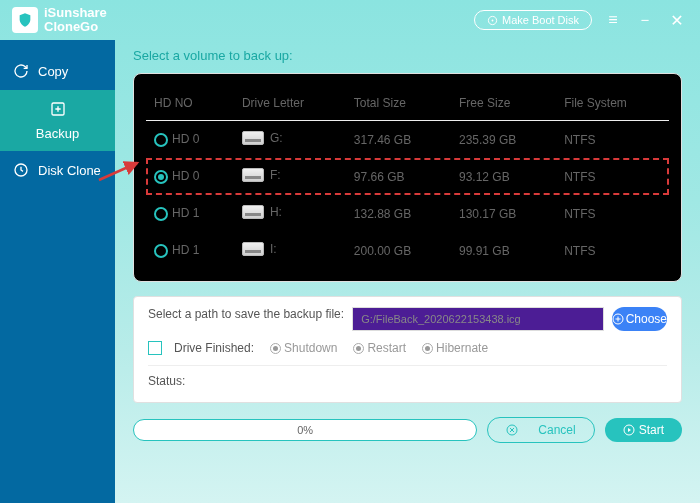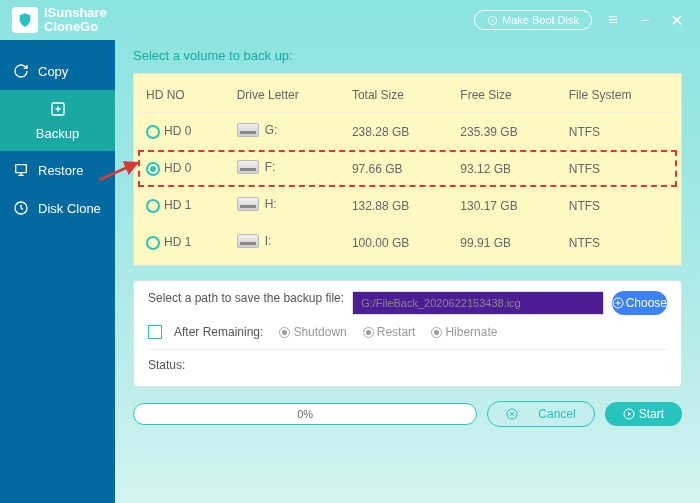--- a/index.html
+++ b/index.html
@@ -11,21 +11,21 @@
 .titlebar-right { margin-left: auto; display: flex; align-items: center; gap: 10px; }
 .make-boot { border: 1px solid #fff; border-radius: 12px; padding: 3px 12px; font-size: 11px; color: #fff; display: flex; align-items: center; gap: 4px; cursor: pointer; }
 .win-btn { width: 22px; height: 22px; display: flex; align-items: center; justify-content: center; color: #fff; font-size: 16px; cursor: pointer; }
 .container { display: flex; height: calc(100% - 40px); }
 .sidebar { width: 115px; background: #0369a1; display: flex; flex-direction: column; padding-top: 12px; }
 .sidebar-item { display: flex; align-items: center; gap: 8px; padding: 10px 12px; color: #fff; font-size: 13px; cursor: pointer; }
 .sidebar-item.active { background: #1aa8a3; flex-direction: column; }
 .sb-icon { width: 18px; height: 18px; display: flex; align-items: center; justify-content: center; }
 .main { flex: 1; padding: 0 18px 12px 18px; position: relative; }
 .section-title { color: #1aa8a3; font-size: 13px; padding: 8px 0 10px 0; }
-.panel { background: #fef9c3; border-radius: 0; border: 1px solid #e0e0e0; padding: 4px; margin-bottom: 14px; }
+.panel { background: #000000; border-radius: 8px; border: 1px solid #e0e0e0; padding: 12px; margin-bottom: 14px; }
 .vol-table { width: 100%; border-collapse: collapse; }
 .vol-table th { text-align: left; font-weight: 400; font-size: 12px; color: #666; padding: 10px 8px; border-bottom: 1px solid #eee; }
 .vol-table td { font-size: 12px; color: #666; padding: 10px 8px; }
 .vol-row { position: relative; }
 .vol-row.highlight { outline: 2px dashed #d83a3a; outline-offset: -2px; }
 .radio { width: 14px; height: 14px; border: 2px solid #27c3be; border-radius: 50%; display: inline-flex; align-items: center; justify-content: center; vertical-align: middle; margin-right: 4px; cursor: pointer; }
 .radio.sel::after { content: ""; width: 6px; height: 6px; background: #27c3be; border-radius: 50%; }
 .drive { display: inline-flex; align-items: center; gap: 6px; }
 .drive-icon { width: 22px; height: 14px; background: linear-gradient(#f0f0f0,#d0d0d0); border: 1px solid #bbb; border-radius: 2px; position: relative; }
 .drive-icon::after { content: ""; position: absolute; bottom: 2px; left: 2px; right: 2px; height: 3px; background: #888; }
@@ -92,29 +92,20 @@
           <svg width="16" height="16" viewBox="0 0 24 24" fill="none" stroke="#fff" stroke-width="2">
             <rect x="3" y="3" width="18" height="18" rx="2"></rect>
             <path d="M12 8v8M8 12h8"></path>
           </svg>
         </span>
       <span>Backup</span>
     </div>
     <div class="sidebar-item">
       <span class="sb-icon">
           <svg width="16" height="16" viewBox="0 0 24 24" fill="none" stroke="#fff" stroke-width="2">
-            <rect x="4" y="4" width="16" height="12" rx="1"></rect>
-            <path d="M8 20h8M12 16v4"></path>
-          </svg>
-        </span>
-      <span>Restore</span>
-    </div>
-    <div class="sidebar-item">
-      <span class="sb-icon">
-          <svg width="16" height="16" viewBox="0 0 24 24" fill="none" stroke="#fff" stroke-width="2">
             <circle cx="12" cy="12" r="9"></circle>
             <path d="M12 7v5l3 2"></path>
           </svg>
         </span>
       <span>Disk Clone</span>
     </div>
   </div>
 
   <div class="main">
     <svg class="arrow" width="48" height="30">
@@ -139,21 +130,21 @@
           <th>File System</th>
         </tr>
           </thead>
         <tbody>
           <tr class="vol-row">
             <td><span class="radio"></span><span>HD 0</span></td>
             <td><span class="drive">
                   <span class="drive-icon"></span>
                   <span>G:</span>
                 </span></td>
-            <td>238.28 GB</td>
+            <td>317.46 GB</td>
             <td>235.39 GB</td>
             <td>NTFS</td>
           </tr>
           <tr class="vol-row highlight">
             <td><span class="radio sel"></span><span>HD 0</span></td>
             <td><span class="drive">
                   <span class="drive-icon"></span>
                   <span>F:</span>
                 </span></td>
             <td>97.66 GB</td>
@@ -169,21 +160,21 @@
             <td>132.88 GB</td>
             <td>130.17 GB</td>
             <td>NTFS</td>
           </tr>
           <tr class="vol-row">
             <td><span class="radio"></span><span>HD 1</span></td>
             <td><span class="drive">
                   <span class="drive-icon"></span>
                   <span>I:</span>
                 </span></td>
-            <td>100.00 GB</td>
+            <td>200.00 GB</td>
             <td>99.91 GB</td>
             <td>NTFS</td>
           </tr>
         </tbody>
       </table>
     </div>
 
     <div class="panel2">
       <div class="row">
         <span>Select a path to save the backup file:</span>
@@ -191,21 +182,21 @@
         <div class="choose-btn">
           <svg width="12" height="12" viewBox="0 0 24 24">
               <circle cx="12" cy="12" r="10" fill="none" stroke="#fff" stroke-width="2"></circle>
               <path d="M12 7v10M7 12h10" stroke="#fff" stroke-width="2"></path>
             </svg>
           <span>Choose</span>
         </div>
       </div>
       <div class="row">
         <span class="chk"></span>
-        <span>After Remaining:</span>
+        <span>Drive Finished:</span>
         <div class="opt-group">
           <span class="opt">
               <span class="r"></span>
               <span>Shutdown</span>
             </span>
           <span class="opt">
               <span class="r"></span>
               <span>Restart</span>
             </span>
           <span class="opt">

